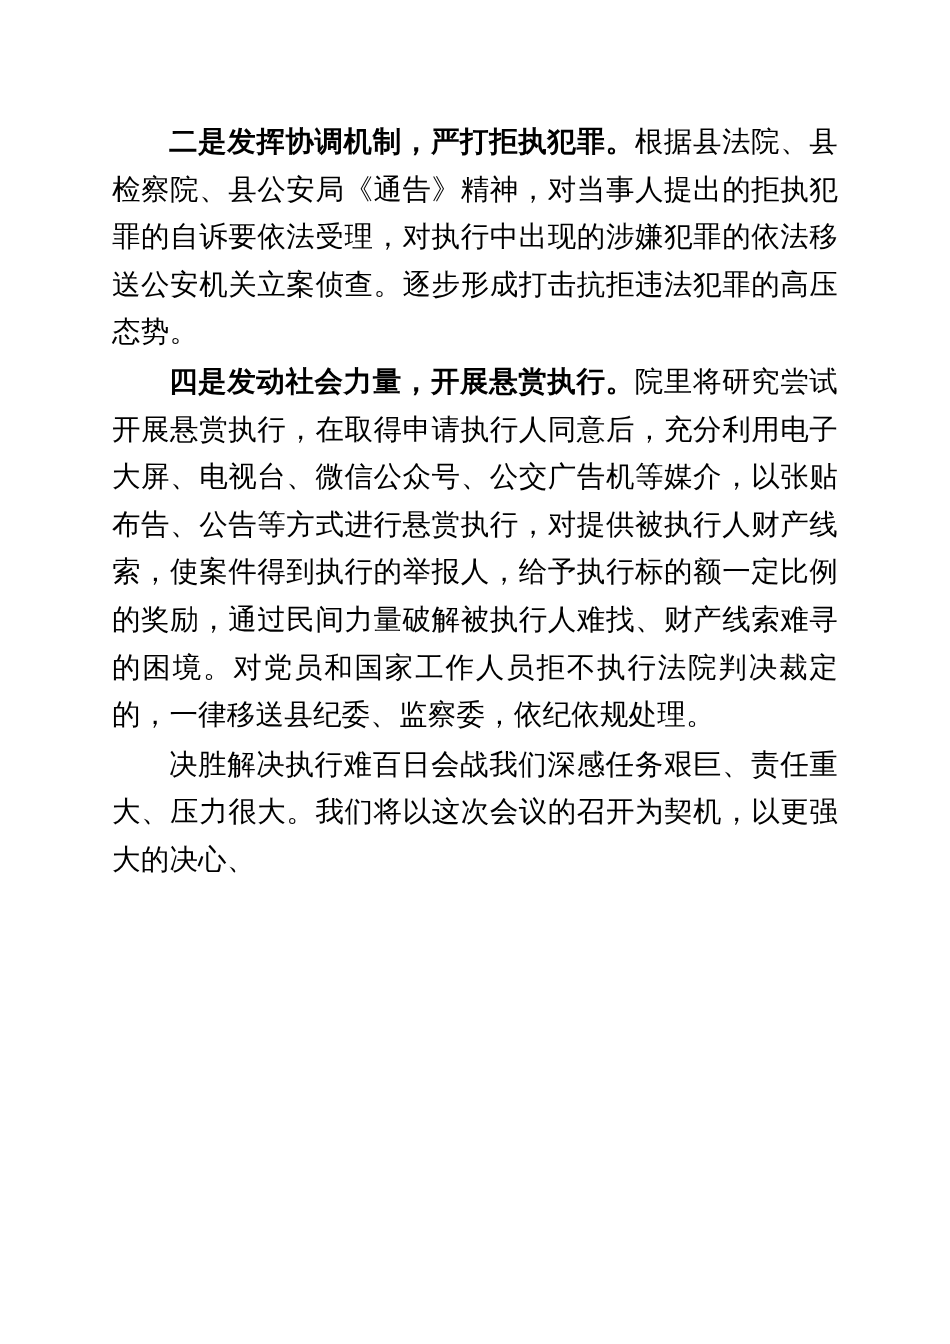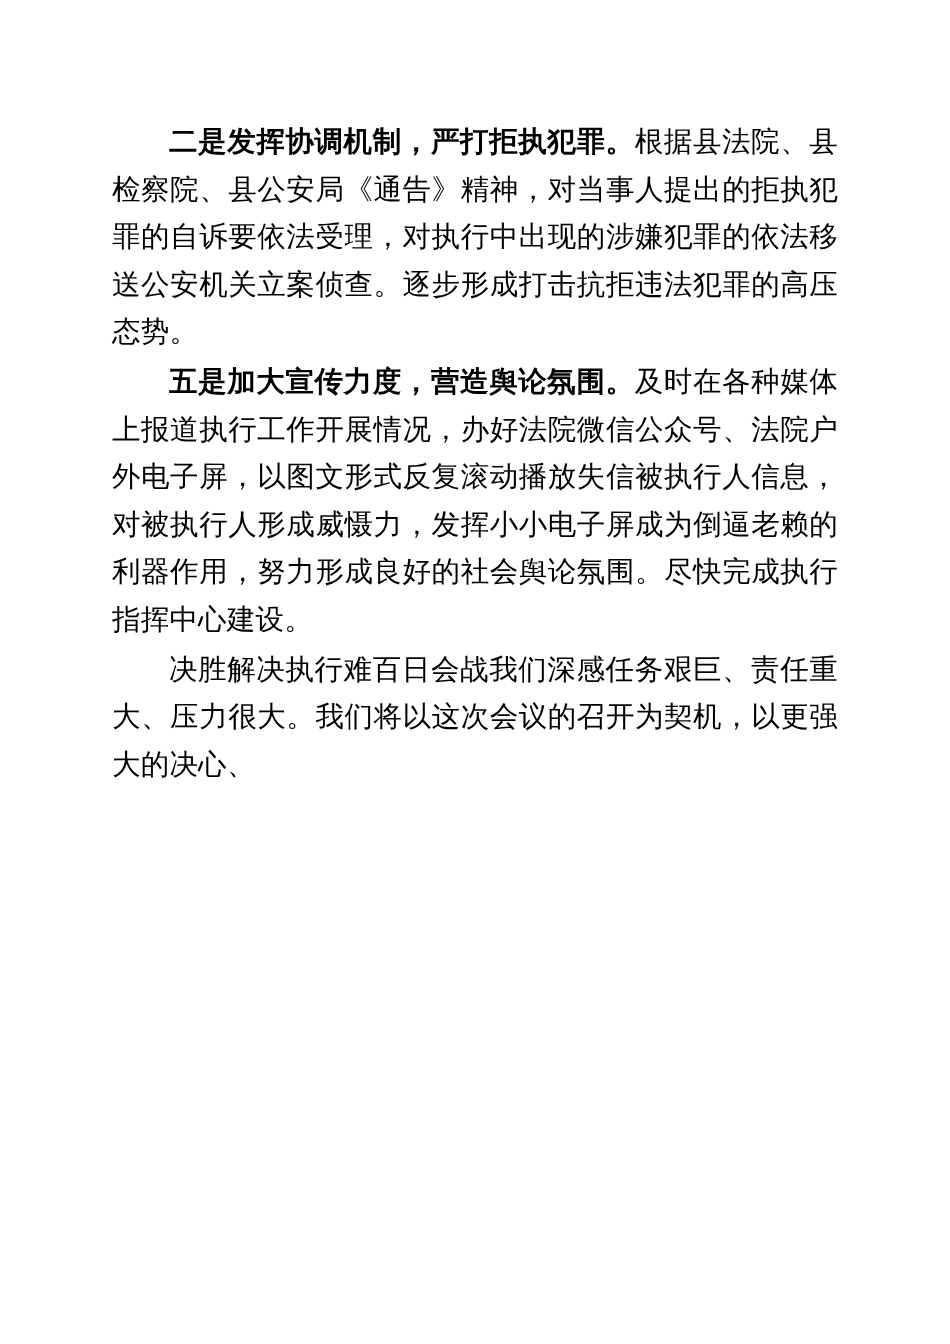--- a/index.html
+++ b/index.html
@@ -39,19 +39,19 @@
 </style>
 </head>
 <body>
 
 <div id="page">
   <div class="doc-body">
 
     <p class="para"><span class="lead">二是发挥协调机制，严打拒执犯罪。</span><span>根据县法院、县检察院、县公安局《通告》精神，对当事人提出的拒执犯罪的自诉要依法受理，对执行中出现的涉嫌犯罪的依法移送公安机关立案侦查。逐步形成打击抗拒违法犯罪的高压态势。</span></p>
 
 
+    <p class="para"><span class="lead">四是发动社会力量，开展悬赏执行。</span><span>院里将研究尝试开展悬赏执行，在取得申请执行人同意后，充分利用电子大屏、电视台、微信公众号、公交广告机等媒介，以张贴布告、公告等方式进行悬赏执行，对提供被执行人财产线索，使案件得到执行的举报人，给予执行标的额一定比例的奖励，通过民间力量破解被执行人难找、财产线索难寻的困境。对党员和国家工作人员拒不执行法院判决裁定的，一律移送县纪委、监察委，依纪依规处理。</span></p>
 
-    <p class="para"><span class="lead">五是加大宣传力度，营造舆论氛围。</span><span>及时在各种媒体上报道执行工作开展情况，办好法院微信公众号、法院户外电子屏，以图文形式反复滚动播放失信被执行人信息，对被执行人形成威慑力，发挥小小电子屏成为倒逼老赖的利器作用，努力形成良好的社会舆论氛围。尽快完成执行指挥中心建设。</span></p>
 
     <p class="para"><span class="lead"></span><span>决胜解决执行难百日会战我们深感任务艰巨、责任重大、压力很大。我们将以这次会议的召开为契机，以更强大的决心、</span></p>
 
   </div>
 </div>
 
 </body></html>

